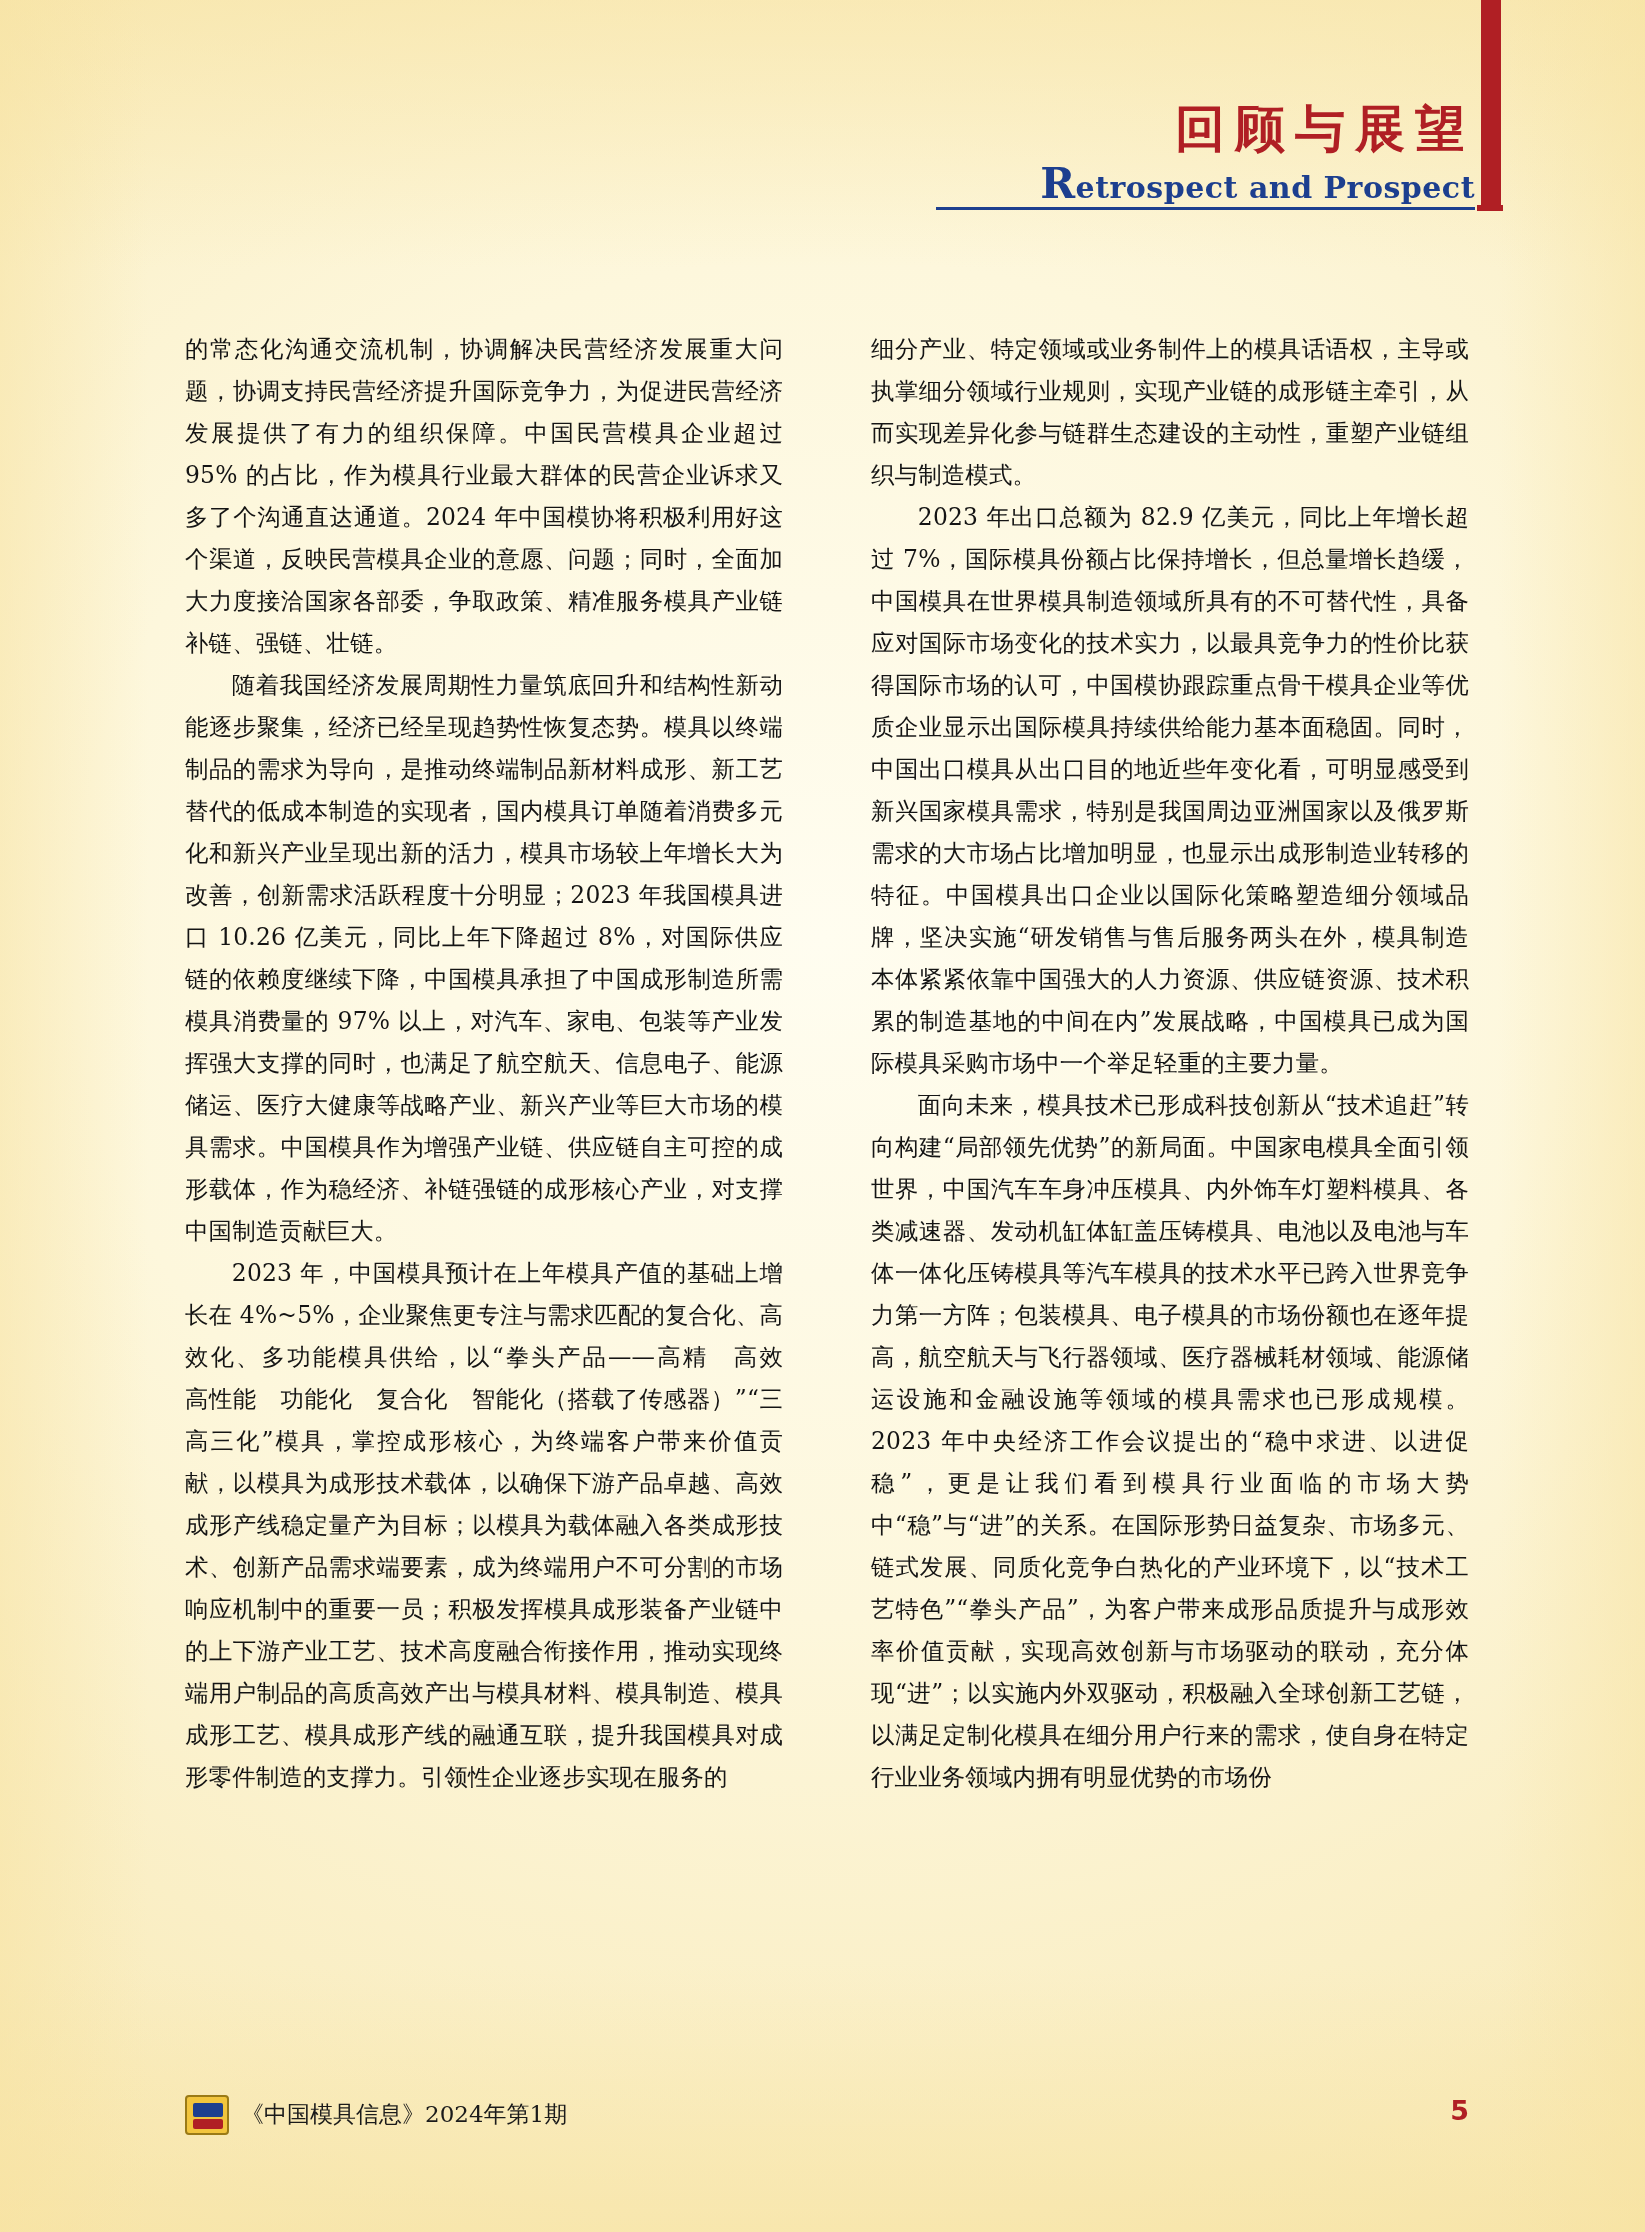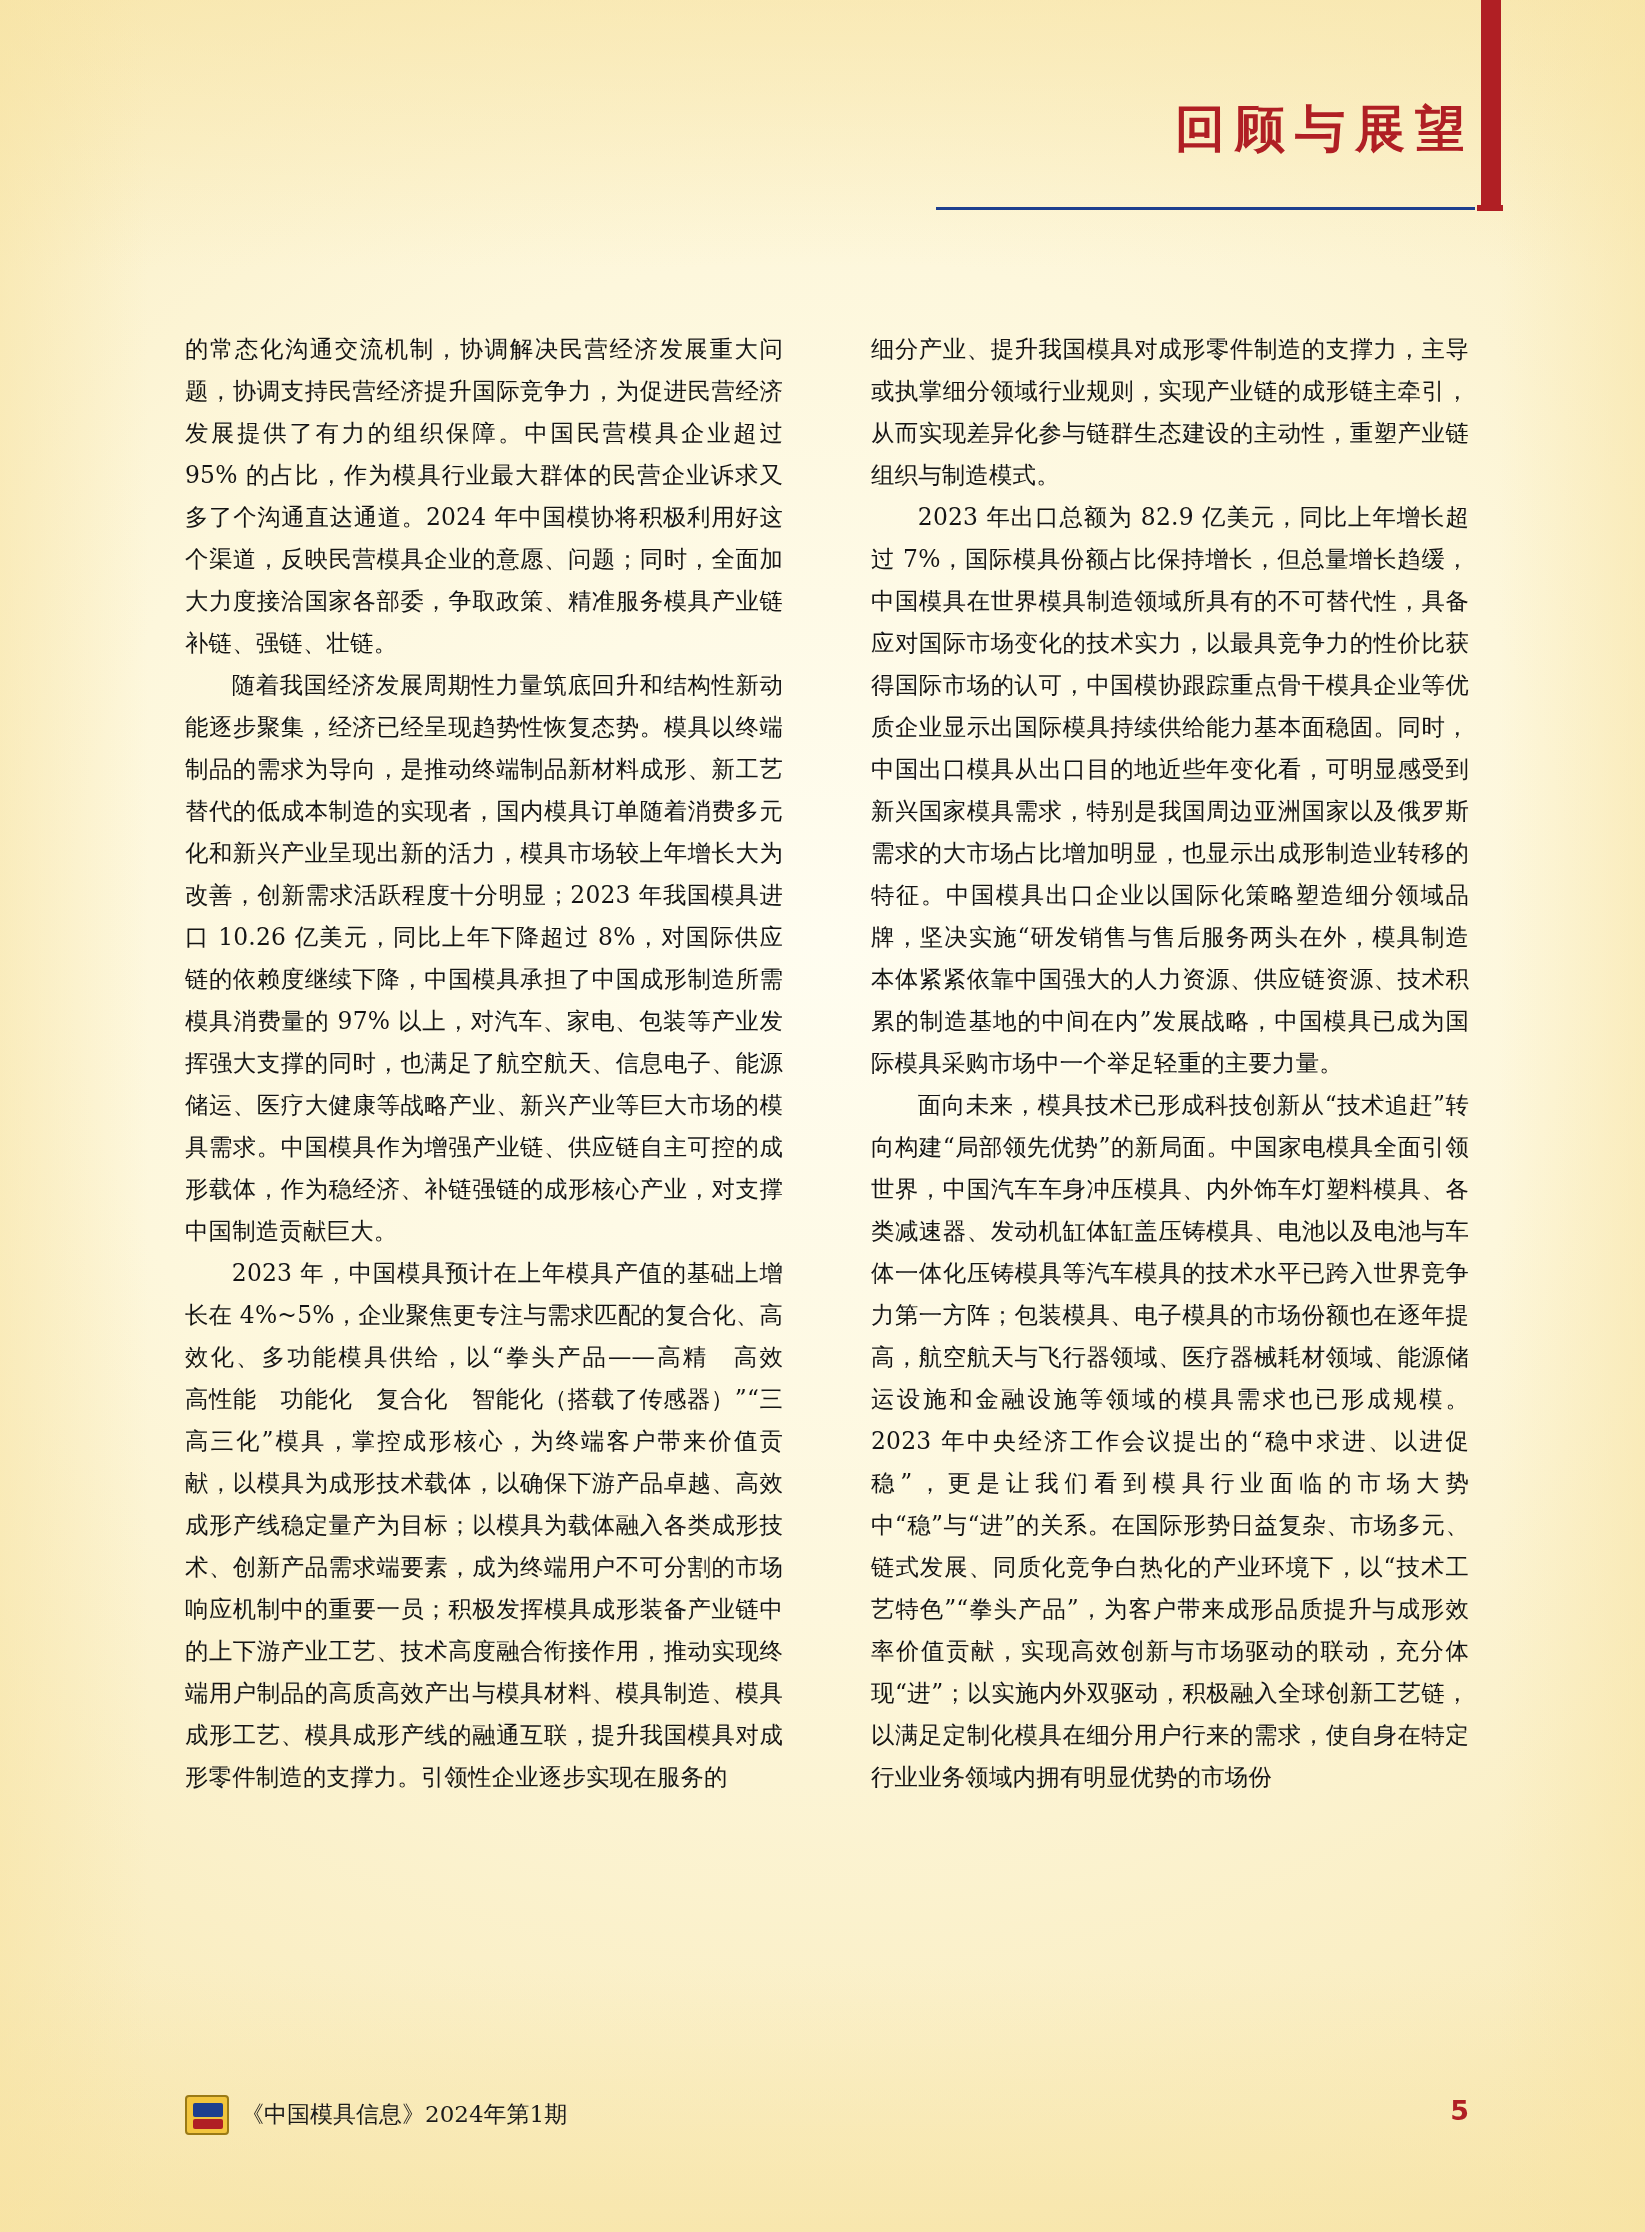--- a/index.html
+++ b/index.html
@@ -183,32 +183,33 @@
 </head>
 <body>
 
 <div class="page-bg"></div>
 <div class="page-bg2"></div>
 <div class="page-bg3"></div>
 
 <div class="header">
   <div class="header-bar"></div>
   <div class="header-cn">回顾与展望</div>
+  <div class="header-en"><span class="cap">R</span><span>etrospect and Prospect</span></div>
   <div class="header-rule"></div>
   <div class="header-rule2"></div>
 </div>
 
 <div class="columns">
   <div class="col">
     <p class="noindent">的常态化沟通交流机制，协调解决民营经济发展重大问题，协调支持民营经济提升国际竞争力，为促进民营经济发展提供了有力的组织保障。中国民营模具企业超过 95% 的占比，作为模具行业最大群体的民营企业诉求又多了个沟通直达通道。2024 年中国模协将积极利用好这个渠道，反映民营模具企业的意愿、问题；同时，全面加大力度接洽国家各部委，争取政策、精准服务模具产业链补链、强链、壮链。</p>
     <p>随着我国经济发展周期性力量筑底回升和结构性新动能逐步聚集，经济已经呈现趋势性恢复态势。模具以终端制品的需求为导向，是推动终端制品新材料成形、新工艺替代的低成本制造的实现者，国内模具订单随着消费多元化和新兴产业呈现出新的活力，模具市场较上年增长大为改善，创新需求活跃程度十分明显；2023 年我国模具进口 10.26 亿美元，同比上年下降超过 8%，对国际供应链的依赖度继续下降，中国模具承担了中国成形制造所需模具消费量的 97% 以上，对汽车、家电、包装等产业发挥强大支撑的同时，也满足了航空航天、信息电子、能源储运、医疗大健康等战略产业、新兴产业等巨大市场的模具需求。中国模具作为增强产业链、供应链自主可控的成形载体，作为稳经济、补链强链的成形核心产业，对支撑中国制造贡献巨大。</p>
     <p>2023 年，中国模具预计在上年模具产值的基础上增长在 4%~5%，企业聚焦更专注与需求匹配的复合化、高效化、多功能模具供给，以“拳头产品——高精　高效　高性能　功能化　复合化　智能化（搭载了传感器）”“三高三化”模具，掌控成形核心，为终端客户带来价值贡献，以模具为成形技术载体，以确保下游产品卓越、高效成形产线稳定量产为目标；以模具为载体融入各类成形技术、创新产品需求端要素，成为终端用户不可分割的市场响应机制中的重要一员；积极发挥模具成形装备产业链中的上下游产业工艺、技术高度融合衔接作用，推动实现终端用户制品的高质高效产出与模具材料、模具制造、模具成形工艺、模具成形产线的融通互联，提升我国模具对成形零件制造的支撑力。引领性企业逐步实现在服务的</p>
   </div>
   <div class="col">
-    <p class="noindent">细分产业、提升我国模具对成形零件制造的支撑力，主导或执掌细分领域行业规则，实现产业链的成形链主牵引，从而实现差异化参与链群生态建设的主动性，重塑产业链组织与制造模式。</p>
+    <p class="noindent">细分产业、特定领域或业务制件上的模具话语权，主导或执掌细分领域行业规则，实现产业链的成形链主牵引，从而实现差异化参与链群生态建设的主动性，重塑产业链组织与制造模式。</p>
     <p>2023 年出口总额为 82.9 亿美元，同比上年增长超过 7%，国际模具份额占比保持增长，但总量增长趋缓，中国模具在世界模具制造领域所具有的不可替代性，具备应对国际市场变化的技术实力，以最具竞争力的性价比获得国际市场的认可，中国模协跟踪重点骨干模具企业等优质企业显示出国际模具持续供给能力基本面稳固。同时，中国出口模具从出口目的地近些年变化看，可明显感受到新兴国家模具需求，特别是我国周边亚洲国家以及俄罗斯需求的大市场占比增加明显，也显示出成形制造业转移的特征。中国模具出口企业以国际化策略塑造细分领域品牌，坚决实施“研发销售与售后服务两头在外，模具制造本体紧紧依靠中国强大的人力资源、供应链资源、技术积累的制造基地的中间在内”发展战略，中国模具已成为国际模具采购市场中一个举足轻重的主要力量。</p>
     <p>面向未来，模具技术已形成科技创新从“技术追赶”转向构建“局部领先优势”的新局面。中国家电模具全面引领世界，中国汽车车身冲压模具、内外饰车灯塑料模具、各类减速器、发动机缸体缸盖压铸模具、电池以及电池与车体一体化压铸模具等汽车模具的技术水平已跨入世界竞争力第一方阵；包装模具、电子模具的市场份额也在逐年提高，航空航天与飞行器领域、医疗器械耗材领域、能源储运设施和金融设施等领域的模具需求也已形成规模。2023 年中央经济工作会议提出的“稳中求进、以进促稳”，更是让我们看到模具行业面临的市场大势中“稳”与“进”的关系。在国际形势日益复杂、市场多元、链式发展、同质化竞争白热化的产业环境下，以“技术工艺特色”“拳头产品”，为客户带来成形品质提升与成形效率价值贡献，实现高效创新与市场驱动的联动，充分体现“进”；以实施内外双驱动，积极融入全球创新工艺链，以满足定制化模具在细分用户行来的需求，使自身在特定行业业务领域内拥有明显优势的市场份</p>
   </div>
 </div>
 
 <div class="footer">
   <div class="footer-logo">
     <div class="shield"></div>
   </div>
   <div class="footer-text">《中国模具信息》2024年第1期</div>

